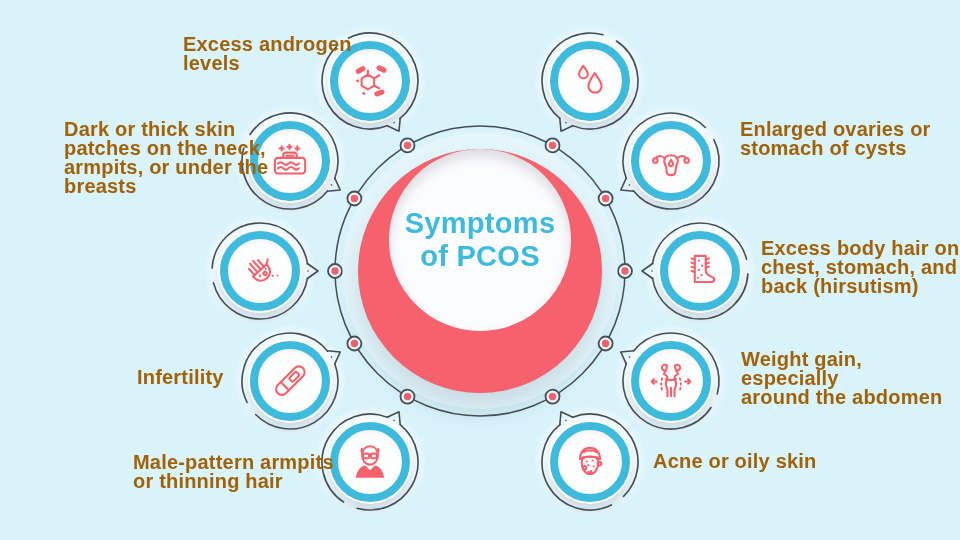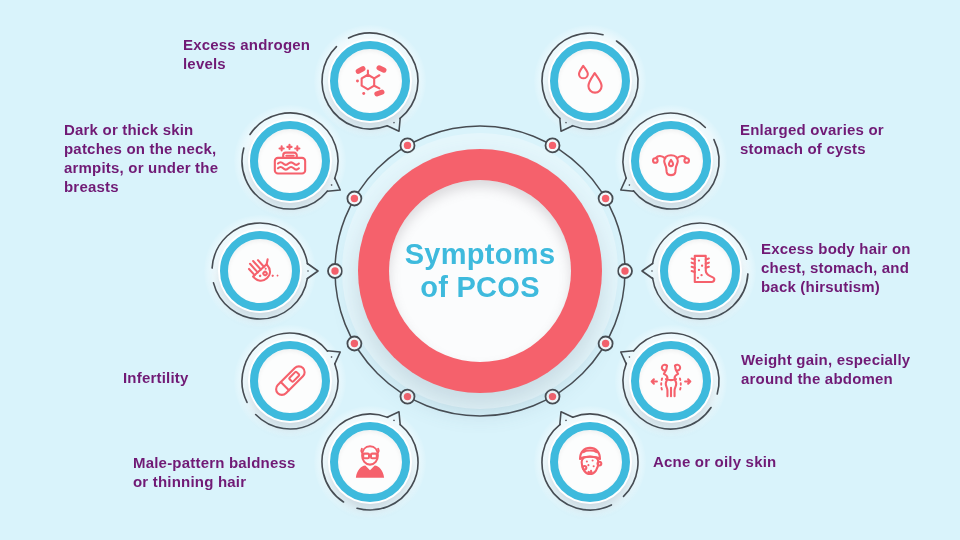--- a/index.html
+++ b/index.html
@@ -5,21 +5,21 @@
   * { margin:0; padding:0; box-sizing:border-box; }
   body { font-family:"Liberation Sans", sans-serif; }
   #stage {
     position:relative; width:960px; height:540px; overflow:hidden;
     background:#d9f3fb;
   }
   
   #hub {
     position:absolute; left:358px; top:149px; width:244px; height:244px;
     border-radius:50%; background:#f5616c;
-    display:flex; align-items:center; justify-content:center;
+    display:flex; justify-content:center;
     box-shadow:0 0 0 16px rgba(255,255,255,0.30), 0 14px 26px rgba(80,110,130,0.30);
     z-index:3;
   }
   #hub-inner {
     width:182px; height:182px; border-radius:50%; background:#fbfcfd;
     display:flex; align-items:center; justify-content:center;
     box-shadow:inset 0 7px 12px rgba(110,100,110,0.22);
   }
   #hub-title {
     font-size:29px; font-weight:bold; line-height:33px; color:#3ebadd;
@@ -42,22 +42,22 @@
     position:absolute; left:20px; top:20px; width:80px; height:80px;
     border-radius:50%; background:#fcfdfd; border:8px solid #3ebadd;
     box-shadow:0 0 0 2px #ffffff, 0 7px 11px rgba(70,110,135,0.28), inset 0 2px 4px rgba(0,0,0,0.05);
   }
   .icon { position:absolute; left:37px; top:37px; width:46px; height:46px; }
   .icon .s { fill:none; stroke:#f5616c; stroke-width:2; stroke-linecap:round; stroke-linejoin:round; }
   .icon .f { fill:#f5616c; stroke:none; }
   .icon .sd { fill:none; stroke:#f5616c; stroke-width:1.8; stroke-linecap:round; stroke-dasharray:1.6 3; }
   
   .lbl {
-    position:absolute; z-index:5; font-size:15px; font-weight:bold;
-    line-height:19px; color:#701a75; white-space:pre-line; letter-spacing:0.2px;
+    position:absolute; z-index:5; font-size:20px; font-weight:bold;
+    line-height:19px; color:#a16207; white-space:pre-line; letter-spacing:0.2px;
   }
 </style>
 </head>
 <body>
 
 <div id="stage">
 
   <svg id="orbit" viewBox="0 0 960 540">
     <circle class="orbit-line" cx="480" cy="271" r="145"></circle>
     <g>
@@ -299,22 +299,22 @@
       <path class="s" d="M20.6 31.5 q1.4 1 2.8 0" stroke-width="1.6"></path>
     </svg>
   </div>
 
   <div class="lbl" style="left:183px;top:35px">Excess androgen
 levels</div>
   <div class="lbl" style="left:64px;top:120px">Dark or thick skin
 patches on the neck,
 armpits, or under the
 breasts</div>
-  <div class="lbl" style="left:123px;top:368px">Infertility</div>
-  <div class="lbl" style="left:133px;top:453px">Male-pattern baldness
+  <div class="lbl" style="left:137px;top:368px">Infertility</div>
+  <div class="lbl" style="left:133px;top:453px">Male-pattern armpits
 or thinning hair</div>
   <div class="lbl" style="left:740px;top:120px">Enlarged ovaries or
 stomach of cysts</div>
   <div class="lbl" style="left:761px;top:239px">Excess body hair on
 chest, stomach, and
 back (hirsutism)</div>
   <div class="lbl" style="left:653px;top:452px">Acne or oily skin</div>
   <div class="lbl" style="left:741px;top:350px">Weight gain, especially
 around the abdomen</div>
 

